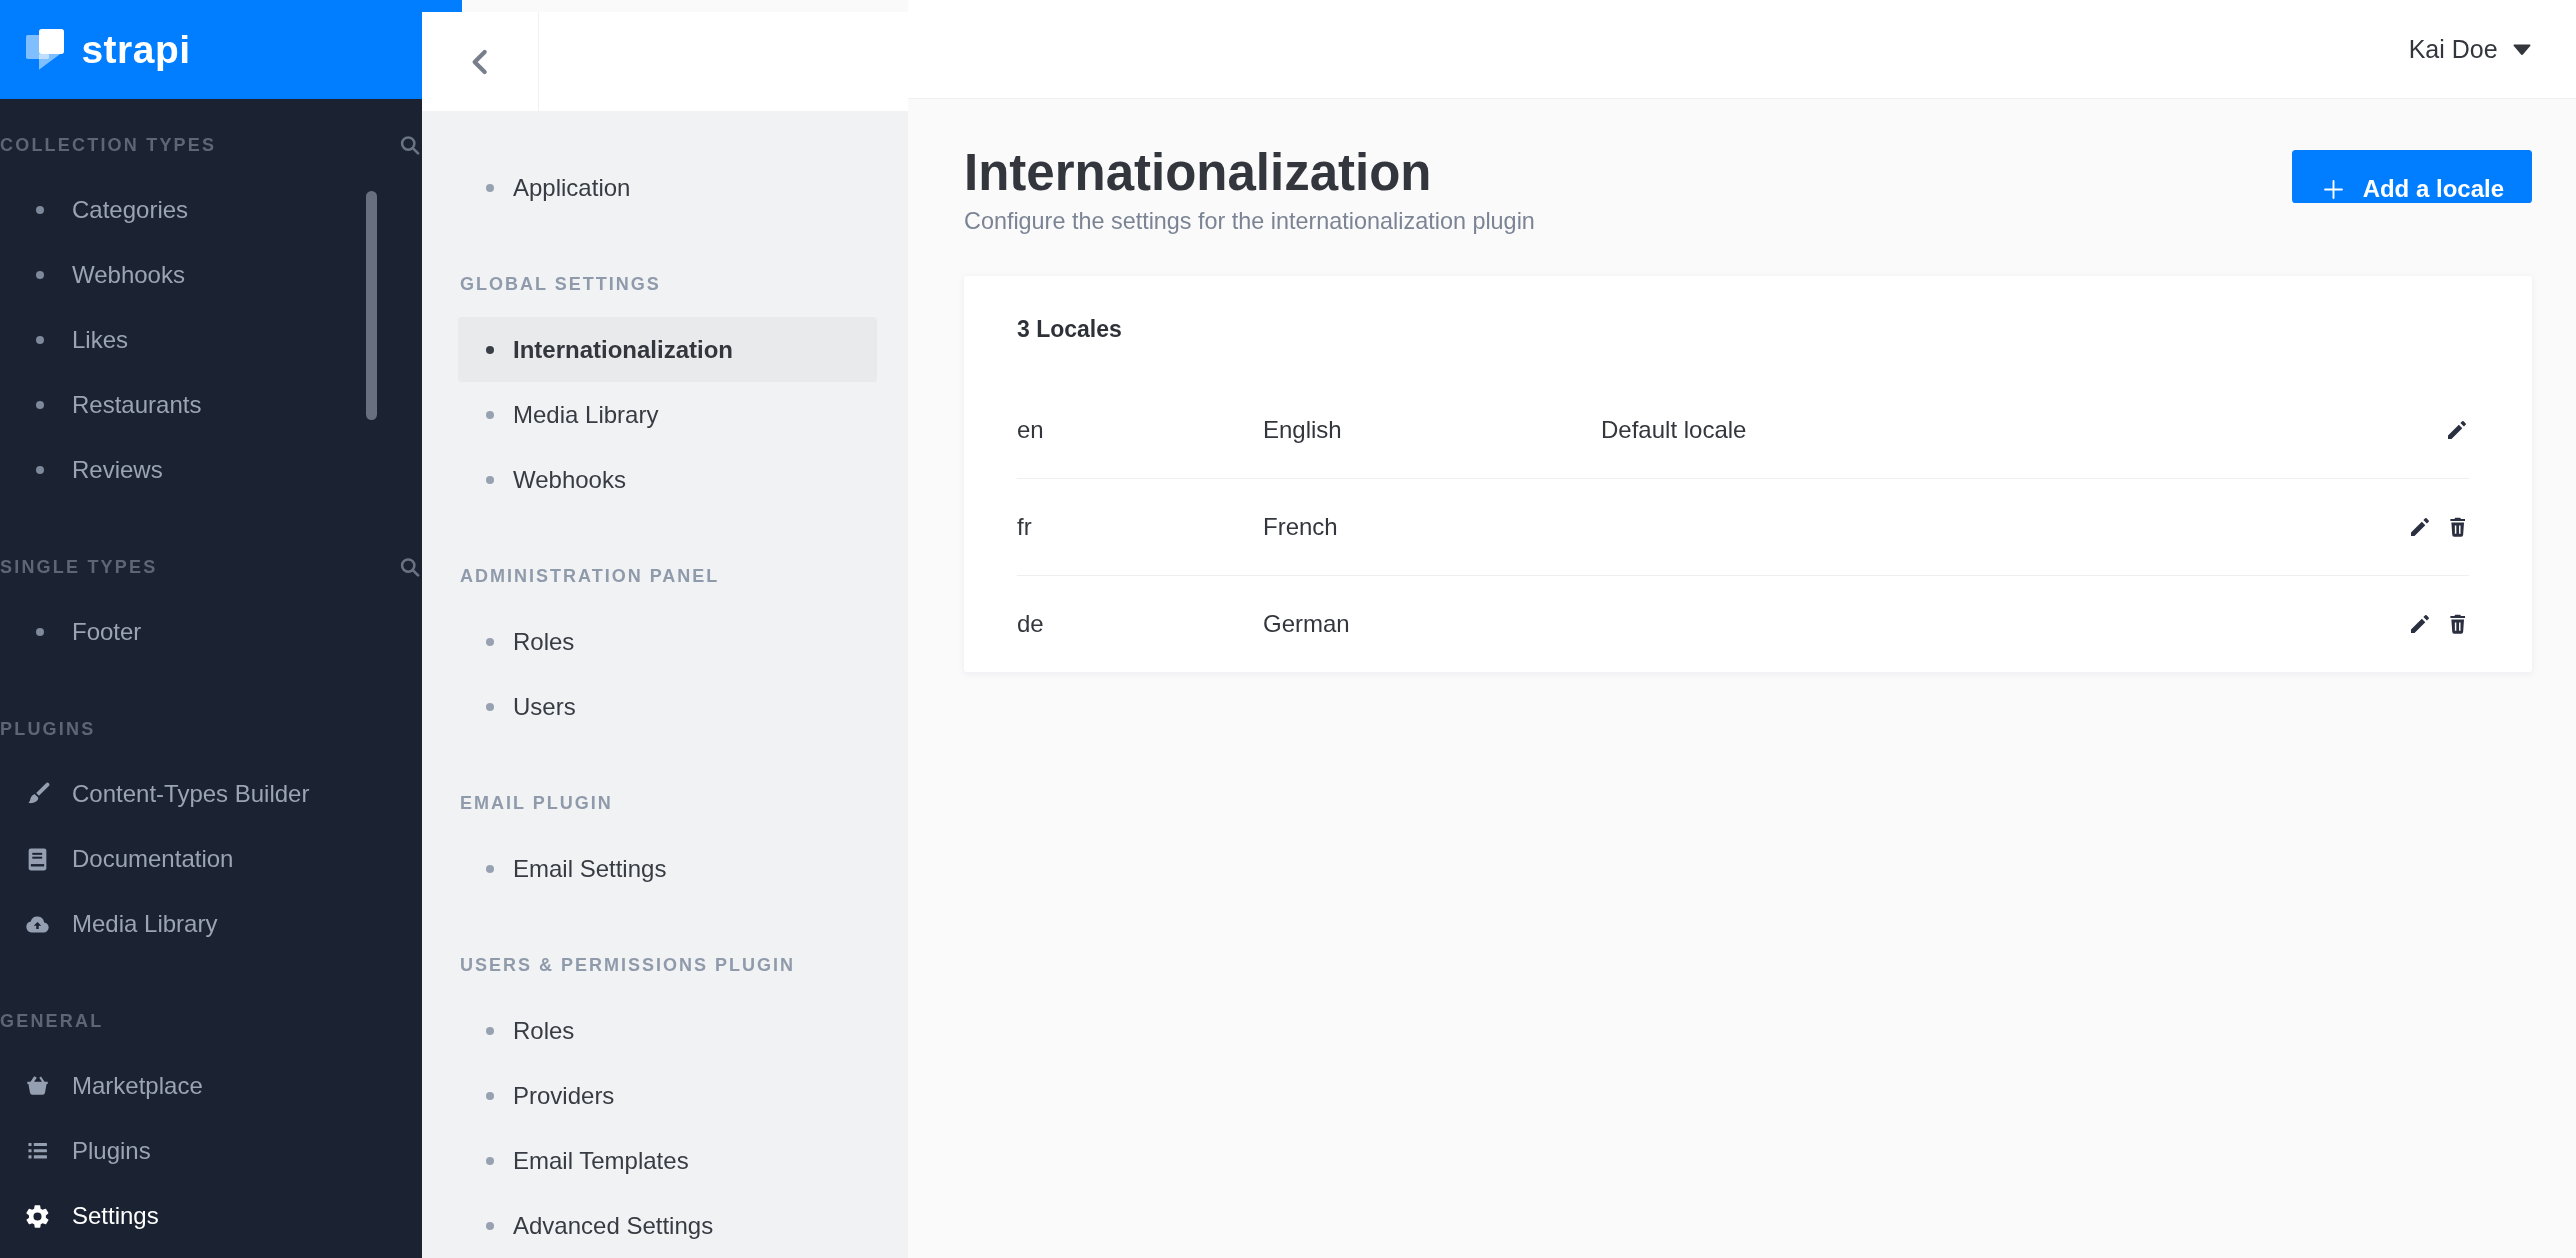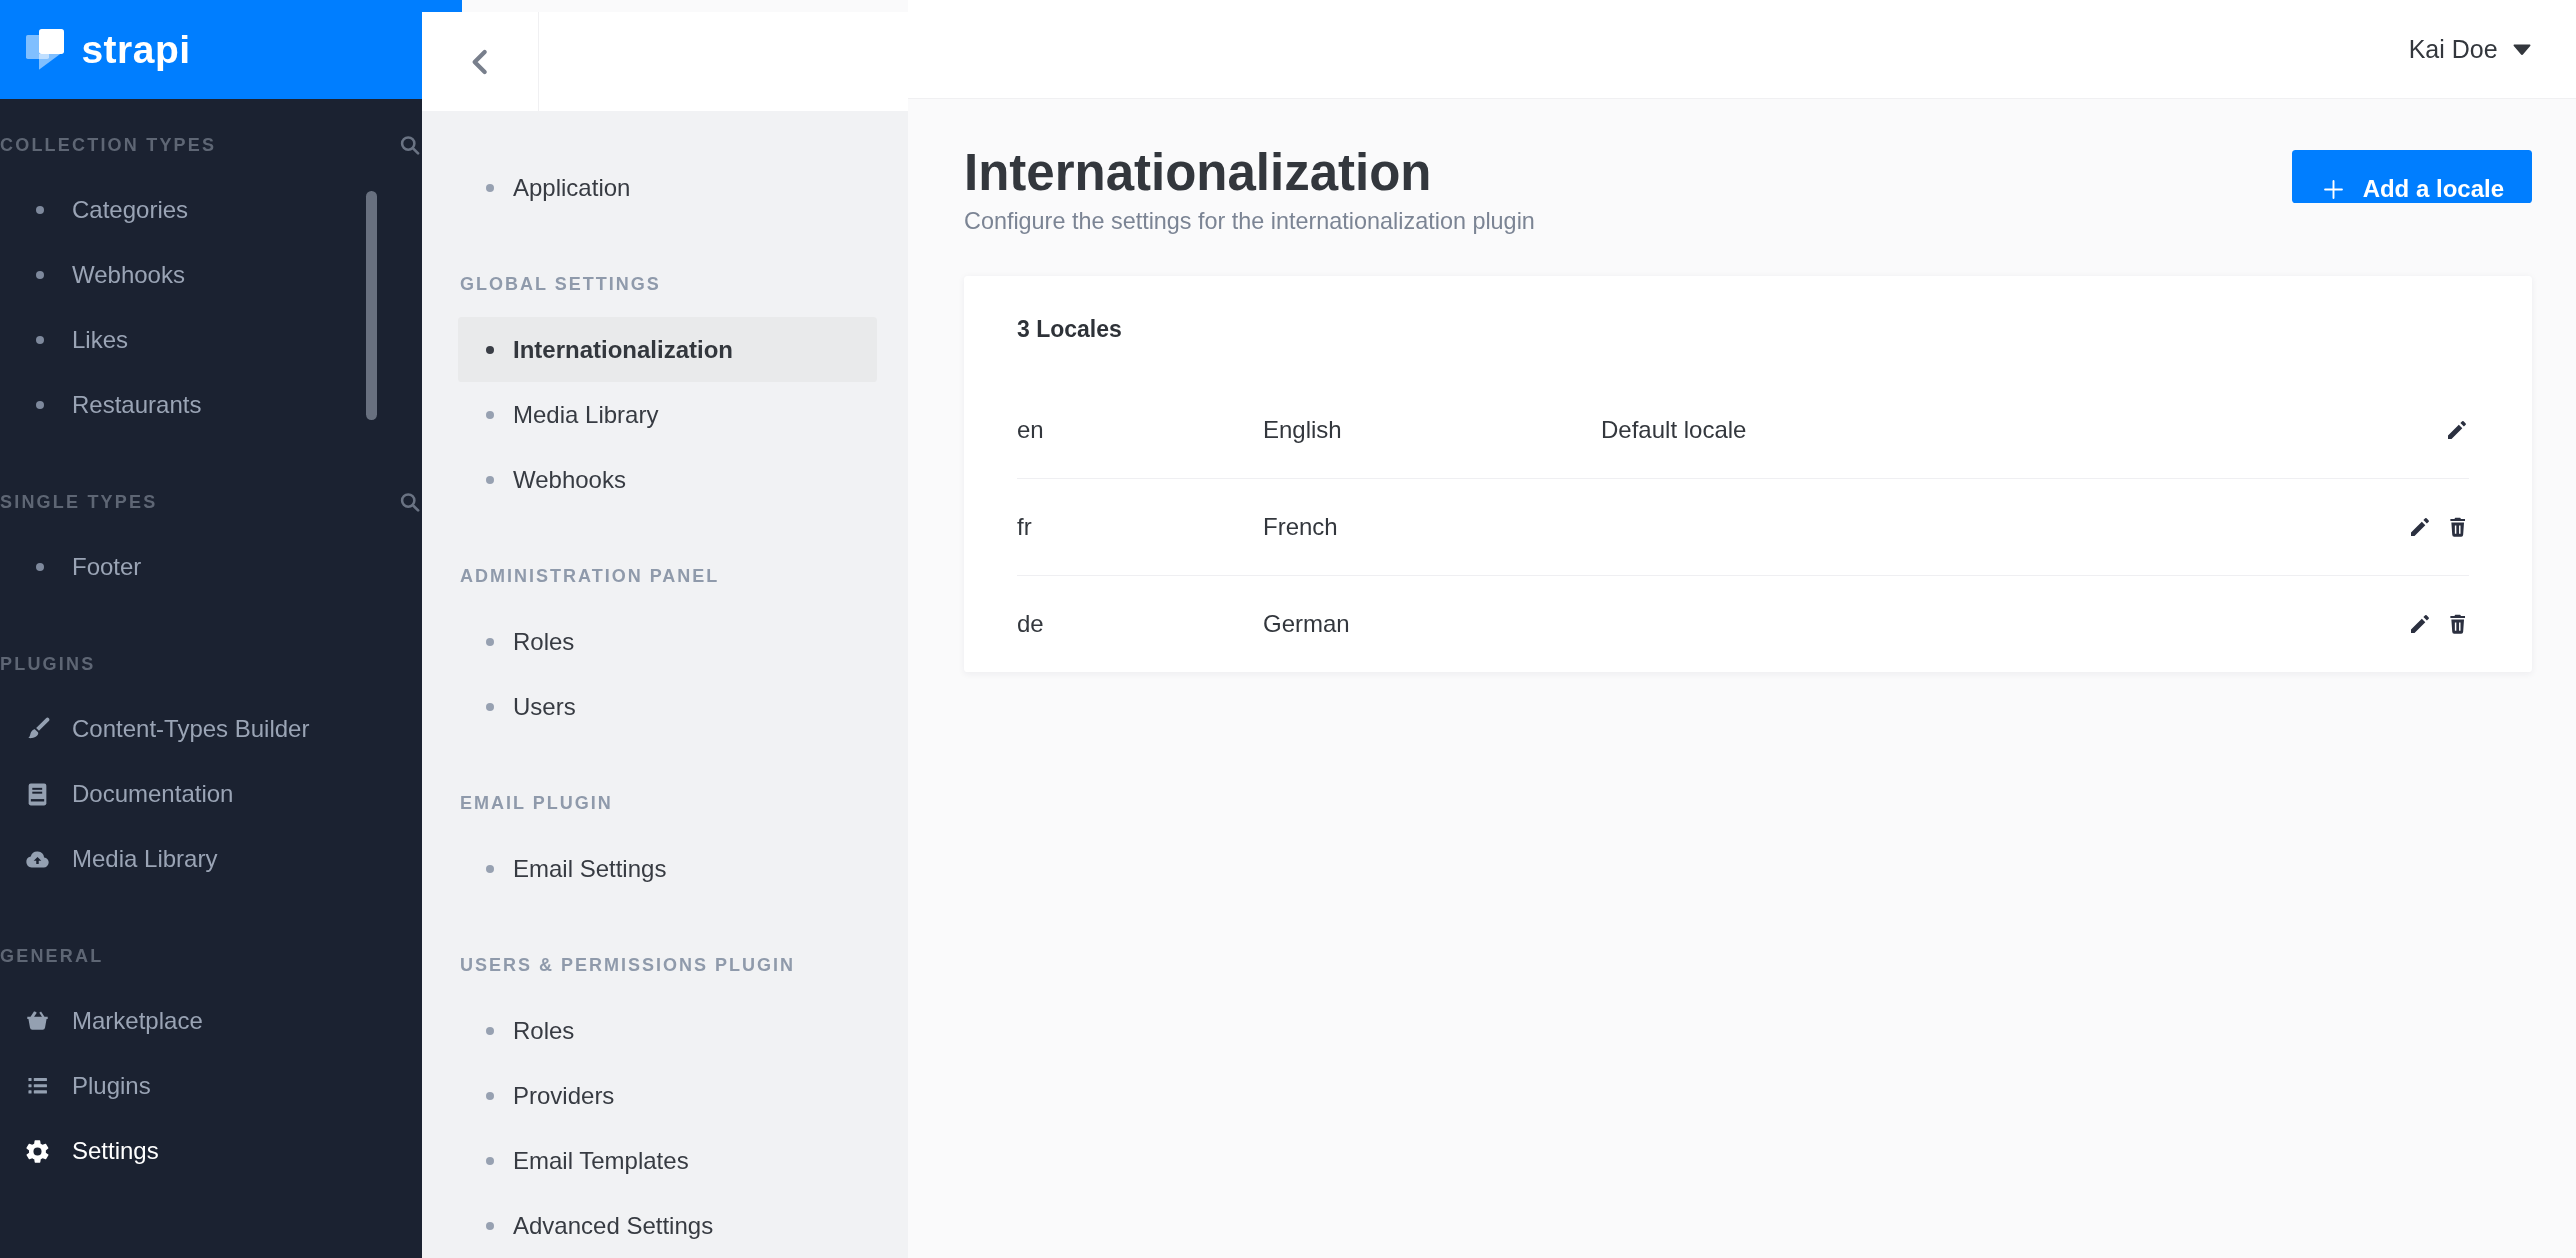--- a/index.html
+++ b/index.html
@@ -101,20 +101,24 @@
       <span class="dot"></span>
       <span class="label">Webhooks</span>
     </div>
     <div class="ls-item">
       <span class="dot"></span>
       <span class="label">Likes</span>
     </div>
     <div class="ls-item">
       <span class="dot"></span>
       <span class="label">Restaurants</span>
+    </div>
+    <div class="ls-item">
+      <span class="dot"></span>
+      <span class="label">Reviews</span>
     </div>
     <div class="scroll-thumb"></div>
 
     <div class="ls-header-row">
       <span class="ls-header">SINGLE TYPES</span>
       <span class="ls-search">
         <svg width="23.4" height="23.4" viewBox="0 0 24 24">
             <circle cx="10.5" cy="10.5" r="6.3" fill="none" stroke="currentColor" stroke-width="2.6"></circle>
             <line x1="15.2" y1="15.2" x2="20.6" y2="20.6" stroke="currentColor" stroke-width="2.8" stroke-linecap="round"></line>
           </svg>

